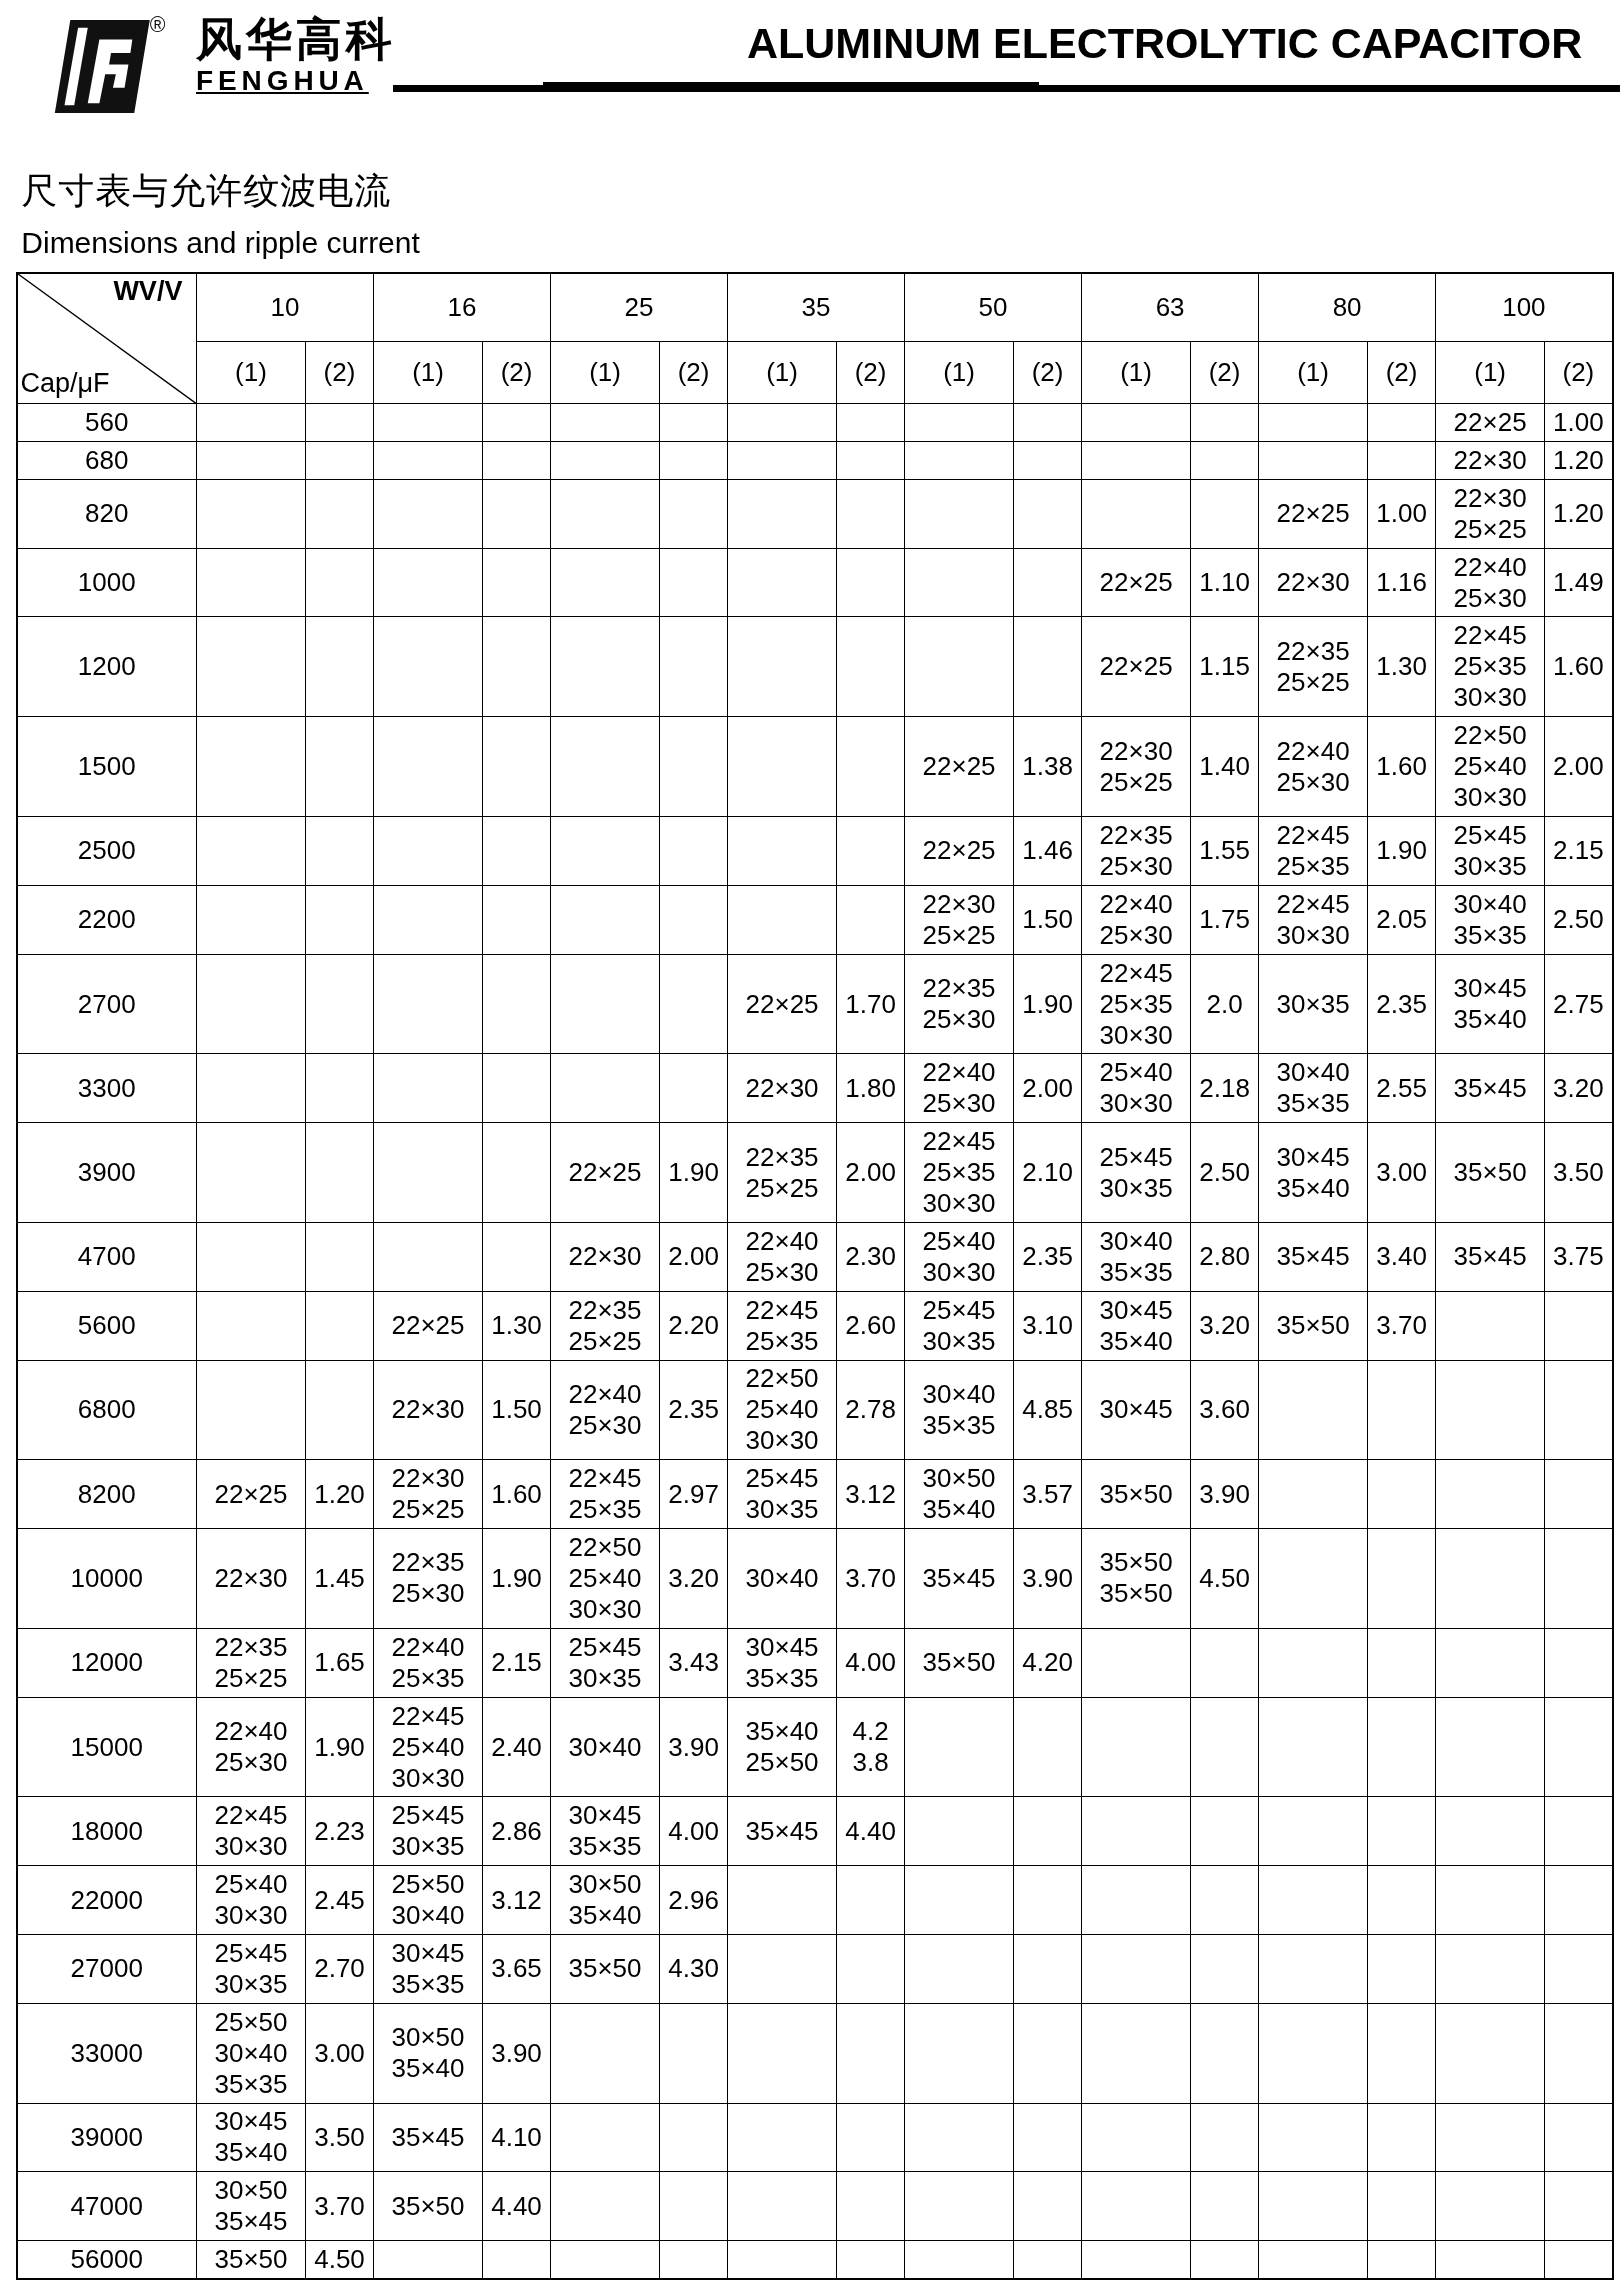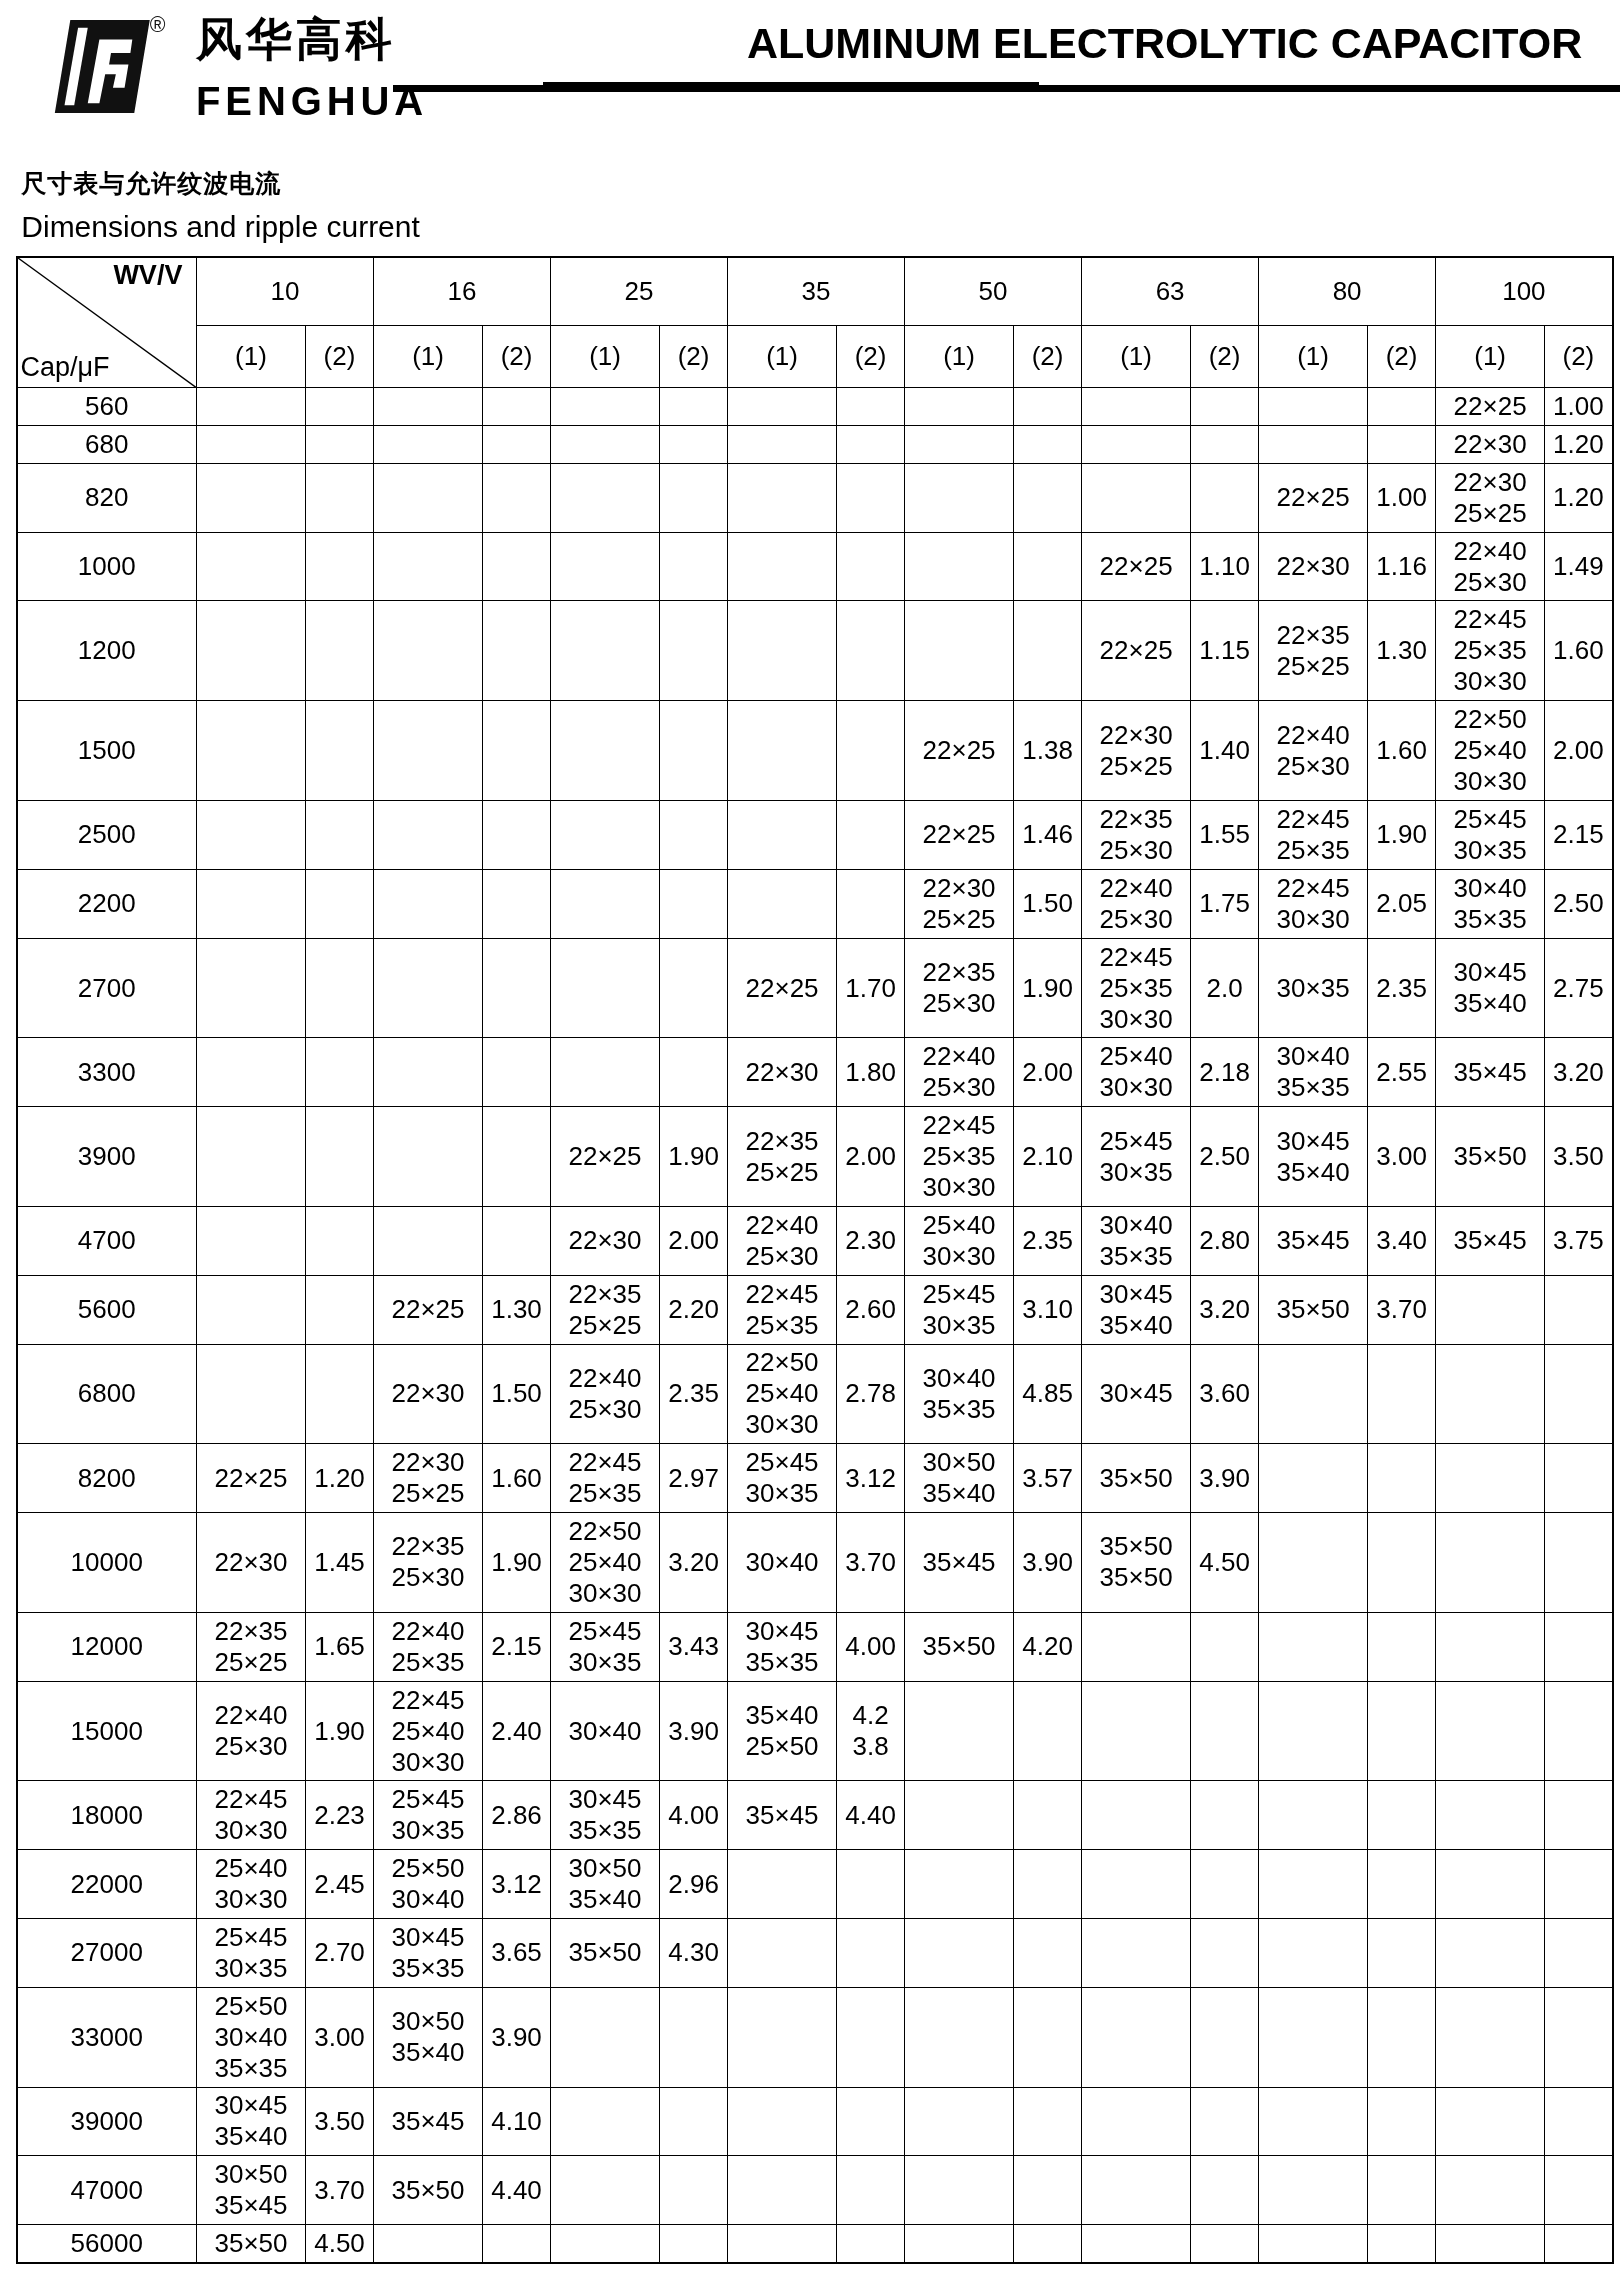--- a/index.html
+++ b/index.html
@@ -7,30 +7,30 @@
     width:1621px;height:2294px;position:relative;margin:0 auto;
     background:#ffffff;color:#000;
     font-family:"Liberation Sans", sans-serif;
     overflow:hidden;
   }
   
   .hdr{position:relative;height:146px;}
   .logo-mark{position:absolute;left:49px;top:13.6px;width:124px;height:105px;}
   .logo-text{position:absolute;left:196px;top:15.5px;line-height:1;}
   .logo-cn{font-size:46px;font-weight:bold;letter-spacing:3.9px;}
-  .logo-en{font-size:40px;font-weight:bold;letter-spacing:4.9px;margin-top:19px;}
+  .logo-en{font-size:28px;font-weight:bold;letter-spacing:4.9px;margin-top:5px;text-decoration:underline;}
   .doc-title{
     position:absolute;left:747px;top:19.4px;width:854px;
     font-size:43px;font-weight:bold;letter-spacing:0px;white-space:nowrap;
   }
   .hdr-rule{position:absolute;left:393px;right:0;top:85px;height:6.8px;background:#000;}
   .hdr-rule2{position:absolute;left:543px;right:582px;top:82px;height:4.9px;background:#000;}
   
   .section{margin:21.3px 0 0 21.3px;}
-  .sec-cn{font-size:25px;font-weight:700;letter-spacing:1px;}
+  .sec-cn{font-size:36px;font-weight:400;letter-spacing:1px;}
   .sec-en{font-size:30px;margin-top:9.7px;}
   
   table.dim{
     border-collapse:collapse;table-layout:fixed;
     margin:11.6px 0 0 15.5px;width:1592px;
     border:2.9px solid #000;
   }
   table.dim th,table.dim td{
     border:1.9px solid #000;
     text-align:center;vertical-align:middle;

